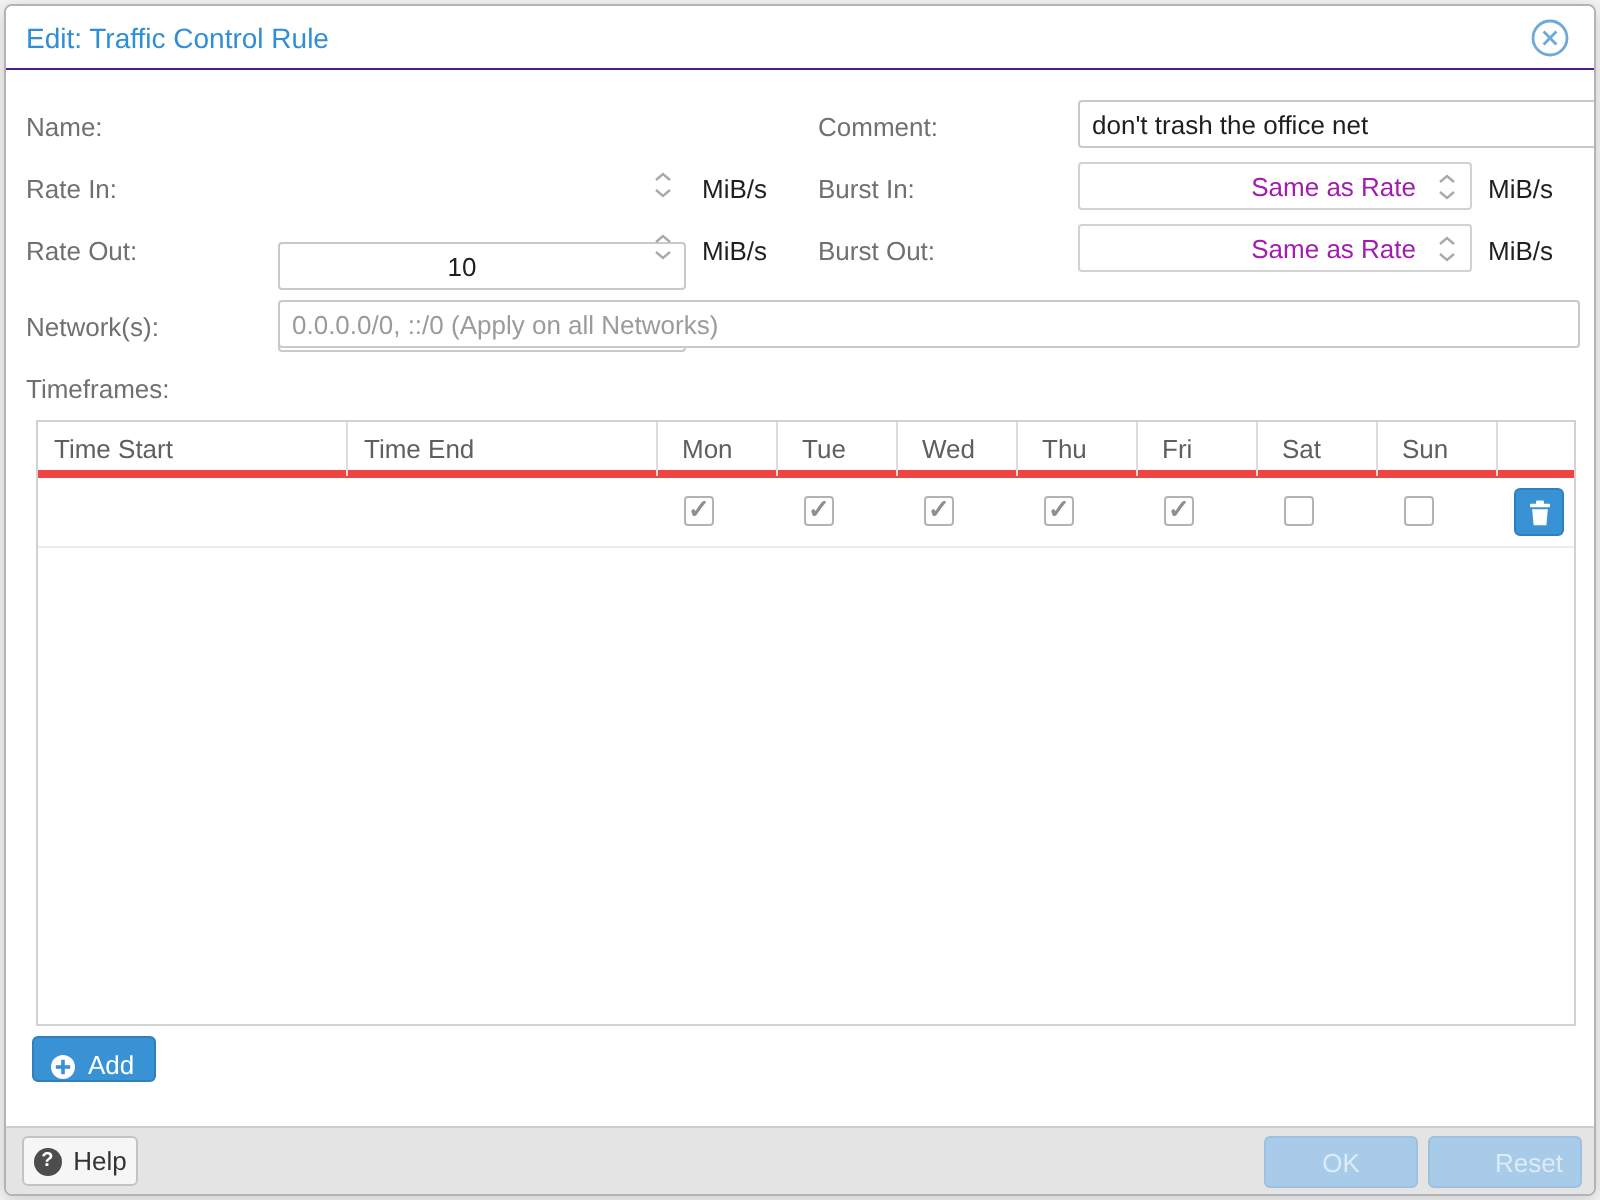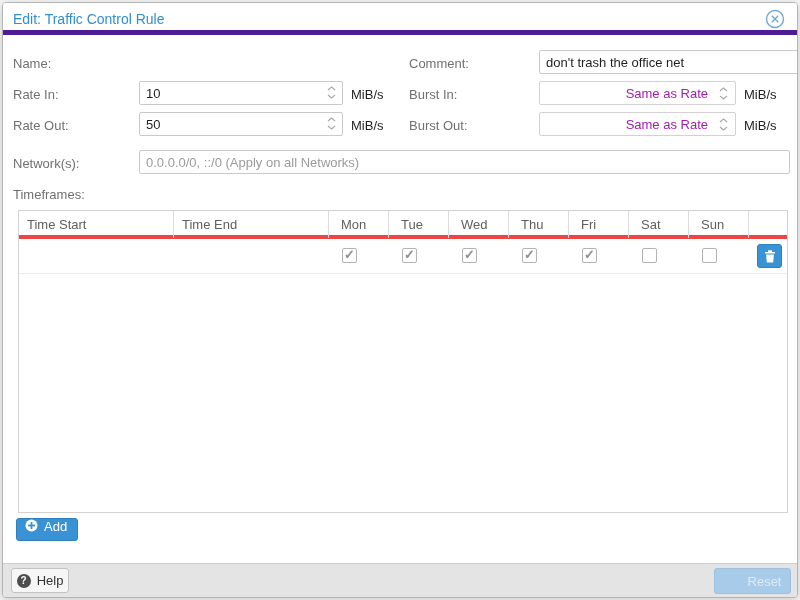--- a/index.html
+++ b/index.html
@@ -4,36 +4,36 @@
 <style>
   * { margin:0; padding:0; box-sizing:border-box; }
   html,body { width:800px; height:600px; background:#f5f5f5; font-family:"Liberation Sans",sans-serif; }
   .window {
     position:absolute; left:2px; top:2px; width:796px; height:596px;
     background:#fff; border:1px solid #b4b4b4; border-radius:4px;
     box-shadow:0 2px 10px rgba(0,0,0,.18); overflow:hidden;
     font-size:13px; color:#333;
   }
   
-  .titlebar { position:absolute; left:0; top:0; right:0; height:32px; background:#fff; border-bottom:5px solid #4c1d95; }
+  .titlebar { position:absolute; left:0; top:0; right:0; height:32px; background:#fff; border-bottom:1px solid #4c1d95; }
   .title { position:absolute; left:10px; top:8px; font-size:14px; color:#2f8ed5; }
   .close-btn { position:absolute; right:12px; top:6px; width:20px; height:20px; cursor:pointer; }
   
   .lbl { position:absolute; color:#707070; }
   .val { position:absolute; color:#1f1f1f; }
   .unit { position:absolute; color:#1f1f1f; }
   .ti {
     position:absolute; height:24px; border:1px solid #c9c9c9; border-radius:2px;
     padding:0 6px; font:13px "Liberation Sans",sans-serif; color:#1f1f1f; background:#fff;
   }
   .ti::placeholder { color:#9b9b9b; opacity:1; }
   .numwrap { position:absolute; height:24px; }
   .numwrap input {
     width:100%; height:100%; border:1px solid #c9c9c9; border-radius:2px; background:#fff;
-    text-align:left; padding:0 26px 0 6px; font:13px "Liberation Sans",sans-serif; color:#1f1f1f;
+    text-align:center; padding:0 26px 0 6px; font:13px "Liberation Sans",sans-serif; color:#1f1f1f;margin-top:40px;
   }
   .spinner { position:absolute; right:7px; top:5px; display:flex; flex-direction:column; gap:3px; cursor:pointer; }
   .spinfield { position:absolute; height:24px; border:1px solid #d2d2d2; border-radius:2px; background:#fff; }
   .spinfield .ph { position:absolute; right:27px; top:4px; color:#a21caf; white-space:nowrap; }
   
   .grid { position:absolute; left:15px; top:207px; width:770px; height:303px; border:1px solid #d2d2d2; background:#fff; }
   .ghead { position:absolute; left:0; top:0; width:768px; height:28px; border-bottom:4px solid #ef4444; }
   .hc { position:absolute; top:0; height:27px; line-height:27px; color:#5f5f5f; border-right:1px solid #dcdcdc; padding-left:8px; overflow:hidden; }
   .hc.day { padding-left:12px; }
   .hc.last { border-right:none; }
@@ -41,21 +41,21 @@
   .combo { position:absolute; top:5px; height:24px; border:1px solid #c9c9c9; border-radius:2px; background:#fff; cursor:pointer; }
   .combo .cv { position:absolute; left:7px; top:4px; color:#1f1f1f; }
   .combo .carr { position:absolute; right:7px; top:9px; }
   .cb { position:absolute; top:9px; width:15px; height:15px; border:1px solid #b3b3b3; border-radius:2px; background:#fff; cursor:pointer; }
   .cb.checked::after { content:"\2713"; position:absolute; left:1px; top:-2px; font-size:13px; font-weight:bold; color:#8f8f8f; }
   .delbtn { position:absolute; left:738px; top:5px; width:25px; height:24px; background:#3892d4; border:1px solid #2f7fbc; border-radius:3px; cursor:pointer; display:flex; align-items:center; justify-content:center; }
   
   .addbtn {
     position:absolute; left:13px; top:515px; height:23px; padding:0 10px 0 8px;
     background:#3892d4; border:1px solid #2f7fbc; border-radius:3px; color:#fff;
-    display:inline-flex; align-items:flex-start; gap:6px; font-size:13px; cursor:pointer;
+    display:inline-flex; align-items:flex-end; gap:6px; font-size:13px; cursor:pointer;
   }
   
   .footer { position:absolute; left:0; right:0; bottom:0; height:34px; background:#e4e4e4; border-top:1px solid #cdcdcd; }
   .helpbtn {
     position:absolute; left:8px; top:4px; width:58px; height:25px;
     background:#f6f6f6; border:1px solid #c3c3c3; border-radius:3px; color:#333;
     display:inline-flex; align-items:center; justify-content:center; gap:6px; font-size:13px; cursor:pointer;
   }
   .qmark { width:14px; height:14px; border-radius:50%; background:#4d4d4d; color:#fff; font-size:10px; font-weight:bold; display:inline-flex; align-items:center; justify-content:center; }
   .btn-disabled {
@@ -183,16 +183,17 @@
       <rect x="2.9" y="5.6" width="7.2" height="1.8" fill="#3892d4"></rect>
     </svg>
     <span>Add</span>
   </div>
 
   <div class="footer">
     <div class="helpbtn">
       <span class="qmark">?</span>
       <span>Help</span>
     </div>
+    <div class="btn-disabled okbtn">OK</div>
     <div class="btn-disabled resetbtn">Reset</div>
   </div>
 
 </div>
 
 </body></html>

